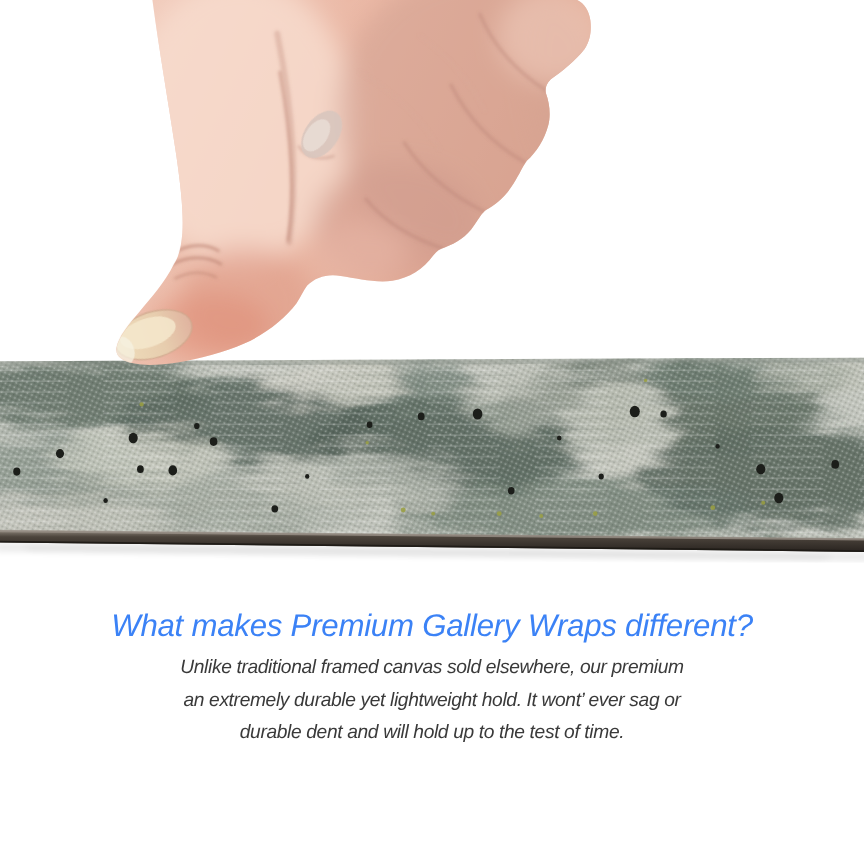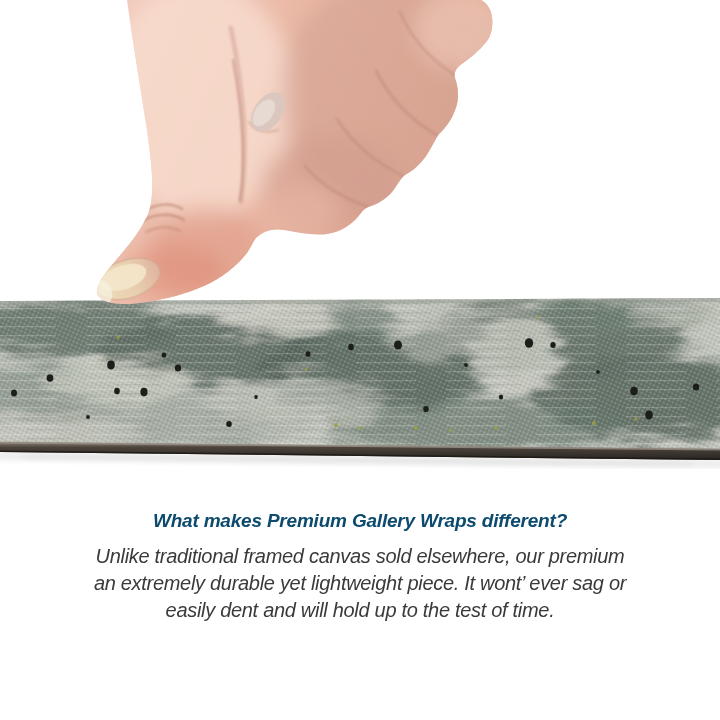--- a/index.html
+++ b/index.html
@@ -15,25 +15,25 @@
 
   
   .hand{position:absolute;top:0;left:0;width:720px;height:312px;}
 
   
   .copy{
     position:absolute;top:505px;left:0;right:0;
     text-align:center;color:#3a3a3a;font-style:italic;
   }
   .copy .heading{
-    font-size:19px;font-weight:700;letter-spacing:-0.2px;
-    line-height:32px;margin:0 0 6px 0;color:#0c4a6e;
+    font-size:26px;font-weight:400;letter-spacing:-0.2px;
+    line-height:32px;margin:0 0 6px 0;color:#3b82f6;
   }
   .copy .body-line{
-    font-size:20px;font-weight:400;letter-spacing:-0.3px;
+    font-size:16px;font-weight:400;letter-spacing:-0.3px;
     line-height:27px;white-space:nowrap;
   }
 </style>
 </head>
 <body>
 
 <div class="stage">
 
   <svg class="strip" viewBox="0 0 728 172" xmlns="http://www.w3.org/2000/svg">
     <defs>
@@ -212,17 +212,17 @@
         <ellipse cx="124" cy="276" rx="24" ry="12" fill="#f4e8cc" opacity="0.85"></ellipse>
         <ellipse cx="128" cy="279" rx="33" ry="19" fill="none" stroke="#cfa98e" stroke-width="1.4" opacity="0.7"></ellipse>
         <ellipse cx="100" cy="284" rx="9" ry="12" fill="#f6f1e2" opacity="0.75"></ellipse>
       </g>
     </g>
   </svg>
 
   <div class="copy">
     <div class="heading">What makes Premium Gallery Wraps different?</div>
     <div class="body-line">Unlike traditional framed canvas sold elsewhere, our premium</div>
-    <div class="body-line">an extremely durable yet lightweight piece. It wont’ ever sag or</div>
-    <div class="body-line">easily dent and will hold up to the test of time.</div>
+    <div class="body-line">an extremely durable yet lightweight hold. It wont’ ever sag or</div>
+    <div class="body-line">durable dent and will hold up to the test of time.</div>
   </div>
 
 </div>
 
 </body></html>

